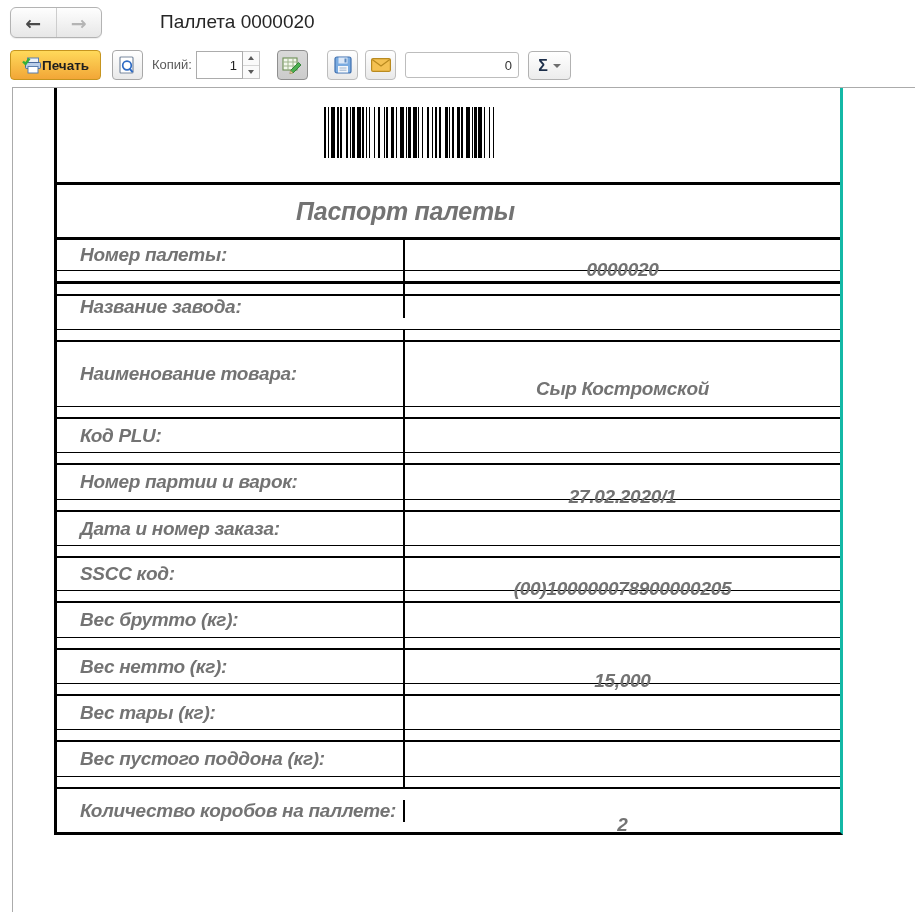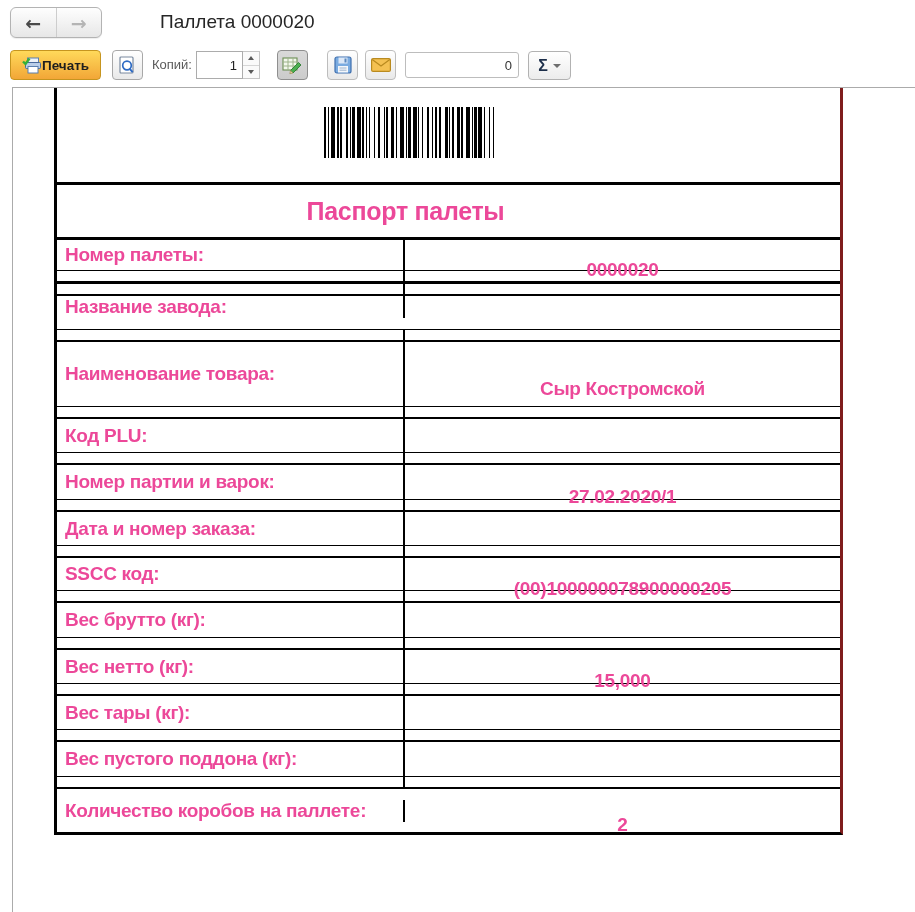--- a/index.html
+++ b/index.html
@@ -72,30 +72,30 @@
     border-right:4px solid transparent; border-top:4.5px solid #6e6e6e; }
 
   
   .viewport {
     position:absolute; top:87px; left:12px; right:0; bottom:0;
     background:#fff; border-top:1px solid #ababab; border-left:1px solid #ababab;
     overflow:hidden;
   }
   .sheet {
     position:absolute; left:41px; top:0; width:789px;
-    border-left:3px solid #000; border-right:3px solid #7f1d1d; border-bottom:3px solid #000;
-    color:#ec4899; letter-spacing:-0.3px;
+    border-left:3px solid #000; border-right:3px solid #14b8a6; border-bottom:3px solid #000;
+    color:#737373; letter-spacing:-0.3px;font-style:italic;
   }
   .brow { height:97px; border-bottom:3px solid #000; position:relative; background:#fff; }
   .barcode { position:absolute; left:267px; top:19px; width:170px; height:51px; }
   .hrow { height:55px; border-bottom:3px solid #000; display:flex; align-items:center; justify-content:center; }
   .hrow span { font-size:25px; font-weight:bold; transform:translateX(-43px); white-space:nowrap; }
   .drow { display:flex; }
   .dcell-l { width:348px; border-right:2px solid #000; display:flex; align-items:center;
-    padding-left:8px; font-weight:bold; font-size:19px; white-space:nowrap; }
+    padding-left:23px; font-weight:bold; font-size:19px; white-space:nowrap; }
   .dcell-r { flex:1; display:flex; align-items:center; justify-content:center;
     font-weight:bold; font-size:19px; white-space:nowrap;margin-top:29px; }
   .srow { height:13px; border-top:1px solid #000; border-bottom:2px solid #000; display:flex; }
   .scell-l { width:348px; border-right:2px solid #000; }
   .scell-r { flex:1; }
 </style>
 </head>
 <body>
 
 <div class="titlebar">

